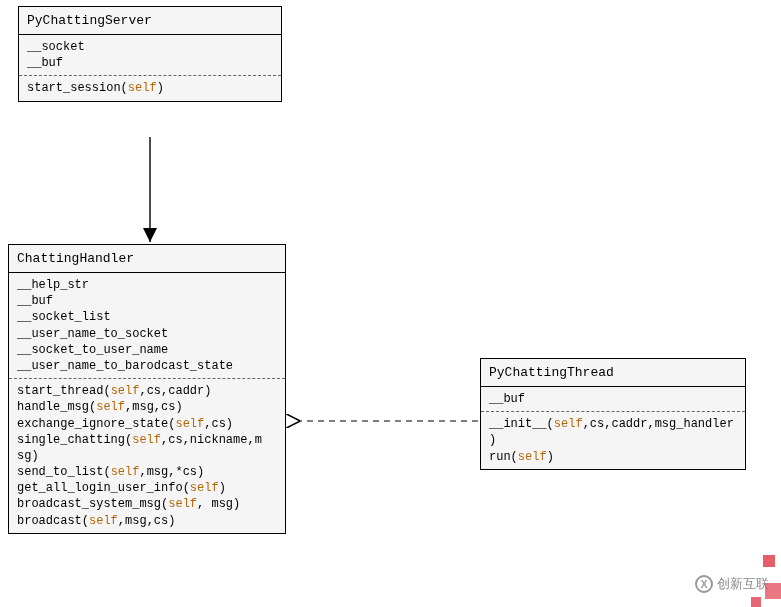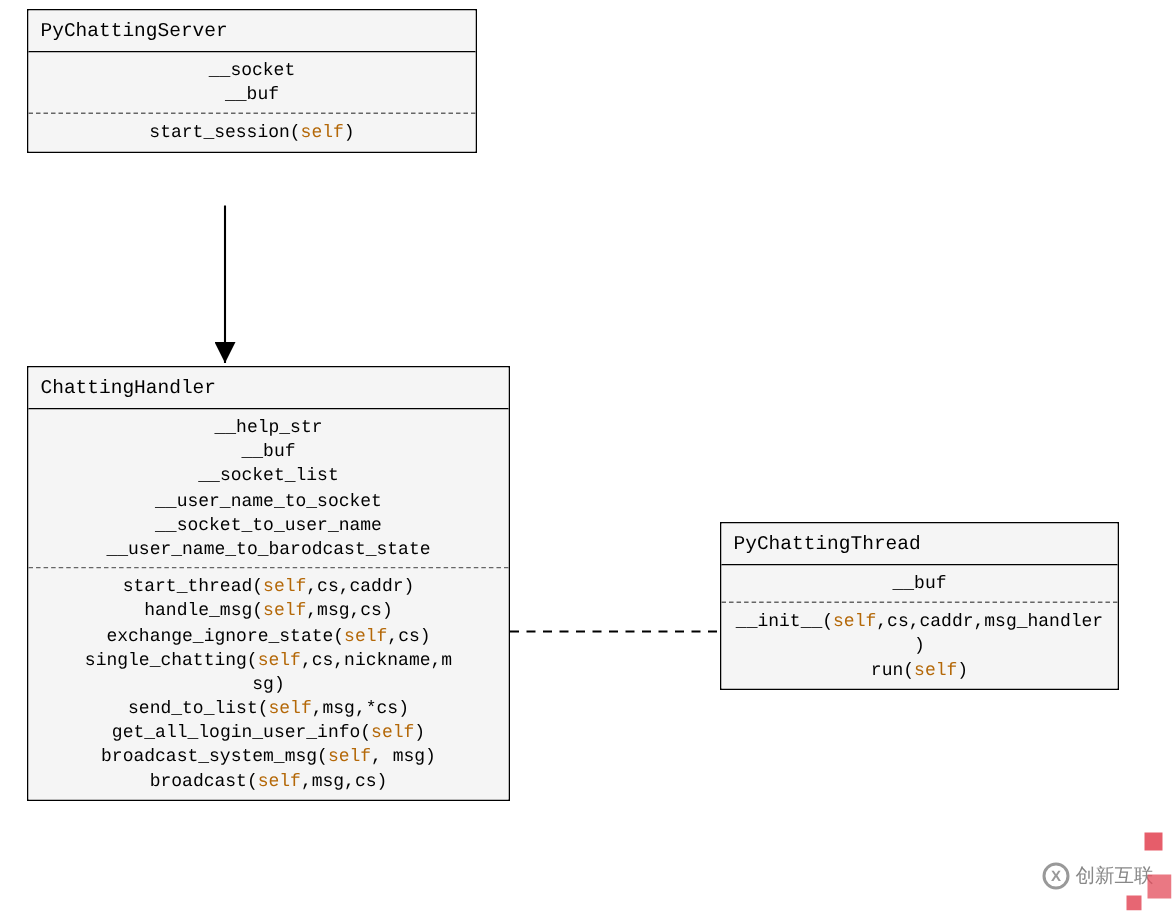--- a/index.html
+++ b/index.html
@@ -31,21 +31,20 @@
     border-bottom: 1px dashed #666;
     background: #f5f5f5;
   }
   .uml-methods {
     padding: 4px 8px;
     background: #f5f5f5;
   }
   .attr-line, .method-line {
     line-height: 1.35;
     white-space: nowrap;
-    text-align: center;
   }
   .kw-self { color: #b46808; }
   .watermark {
     position: absolute;
     right: 12px;
     bottom: 14px;
     font-family: Arial, sans-serif;
     font-size: 13px;
     color: #888;
     display: flex;
@@ -87,32 +86,32 @@
       <path d="M0,0 L10,5 L0,10 Z" fill="#000"></path>
     </marker>
     <marker id="arrow-open" markerWidth="14" markerHeight="12" refX="2" refY="6" orient="auto">
       <path d="M12,0 L0,6 L12,12" fill="none" stroke="#000" stroke-width="1.3"></path>
     </marker>
   </defs>
   <line x1="150" y1="137" x2="150" y2="242" stroke="#000" stroke-width="1.4" marker-end="url(#arrow-solid)"></line>
   <line x1="478" y1="421" x2="298" y2="421" stroke="#000" stroke-width="1.2" stroke-dasharray="6,5" marker-end="url(#arrow-open)"></line>
 </svg>
 
-<div class="uml-class" style="left:18px;top:6px;width:300px">
+<div class="uml-class" style="left:18px;top:6px;width:264px">
   <div class="uml-title">PyChattingServer</div>
   <div class="uml-attrs">
     <div class="attr-line">__socket</div>
     <div class="attr-line">__buf</div>
   </div>
   <div class="uml-methods">
     <div class="method-line"><span>start_session(</span><span class="kw-self">self</span><span>)</span></div>
   </div>
 </div>
 
-<div class="uml-class" style="left:18px;top:244px;width:322px">
+<div class="uml-class" style="left:8px;top:244px;width:278px">
   <div class="uml-title">ChattingHandler</div>
   <div class="uml-attrs">
     <div class="attr-line">__help_str</div>
     <div class="attr-line">__buf</div>
     <div class="attr-line">__socket_list</div>
     <div class="attr-line">__user_name_to_socket</div>
     <div class="attr-line">__socket_to_user_name</div>
     <div class="attr-line">__user_name_to_barodcast_state</div>
   </div>
   <div class="uml-methods">
@@ -121,21 +120,21 @@
     <div class="method-line"><span>exchange_ignore_state(</span><span class="kw-self">self</span><span>,cs)</span></div>
     <div class="method-line"><span>single_chatting(</span><span class="kw-self">self</span><span>,cs,nickname,m</span></div>
     <div class="method-line"><span>sg)</span><span class="kw-self"></span><span></span></div>
     <div class="method-line"><span>send_to_list(</span><span class="kw-self">self</span><span>,msg,*cs)</span></div>
     <div class="method-line"><span>get_all_login_user_info(</span><span class="kw-self">self</span><span>)</span></div>
     <div class="method-line"><span>broadcast_system_msg(</span><span class="kw-self">self</span><span>, msg)</span></div>
     <div class="method-line"><span>broadcast(</span><span class="kw-self">self</span><span>,msg,cs)</span></div>
   </div>
 </div>
 
-<div class="uml-class" style="left:480px;top:348px;width:266px">
+<div class="uml-class" style="left:480px;top:358px;width:266px">
   <div class="uml-title">PyChattingThread</div>
   <div class="uml-attrs">
     <div class="attr-line">__buf</div>
   </div>
   <div class="uml-methods">
     <div class="method-line"><span>__init__(</span><span class="kw-self">self</span><span>,cs,caddr,msg_handler</span></div>
     <div class="method-line"><span>)</span><span class="kw-self"></span><span></span></div>
     <div class="method-line"><span>run(</span><span class="kw-self">self</span><span>)</span></div>
   </div>
 </div>

